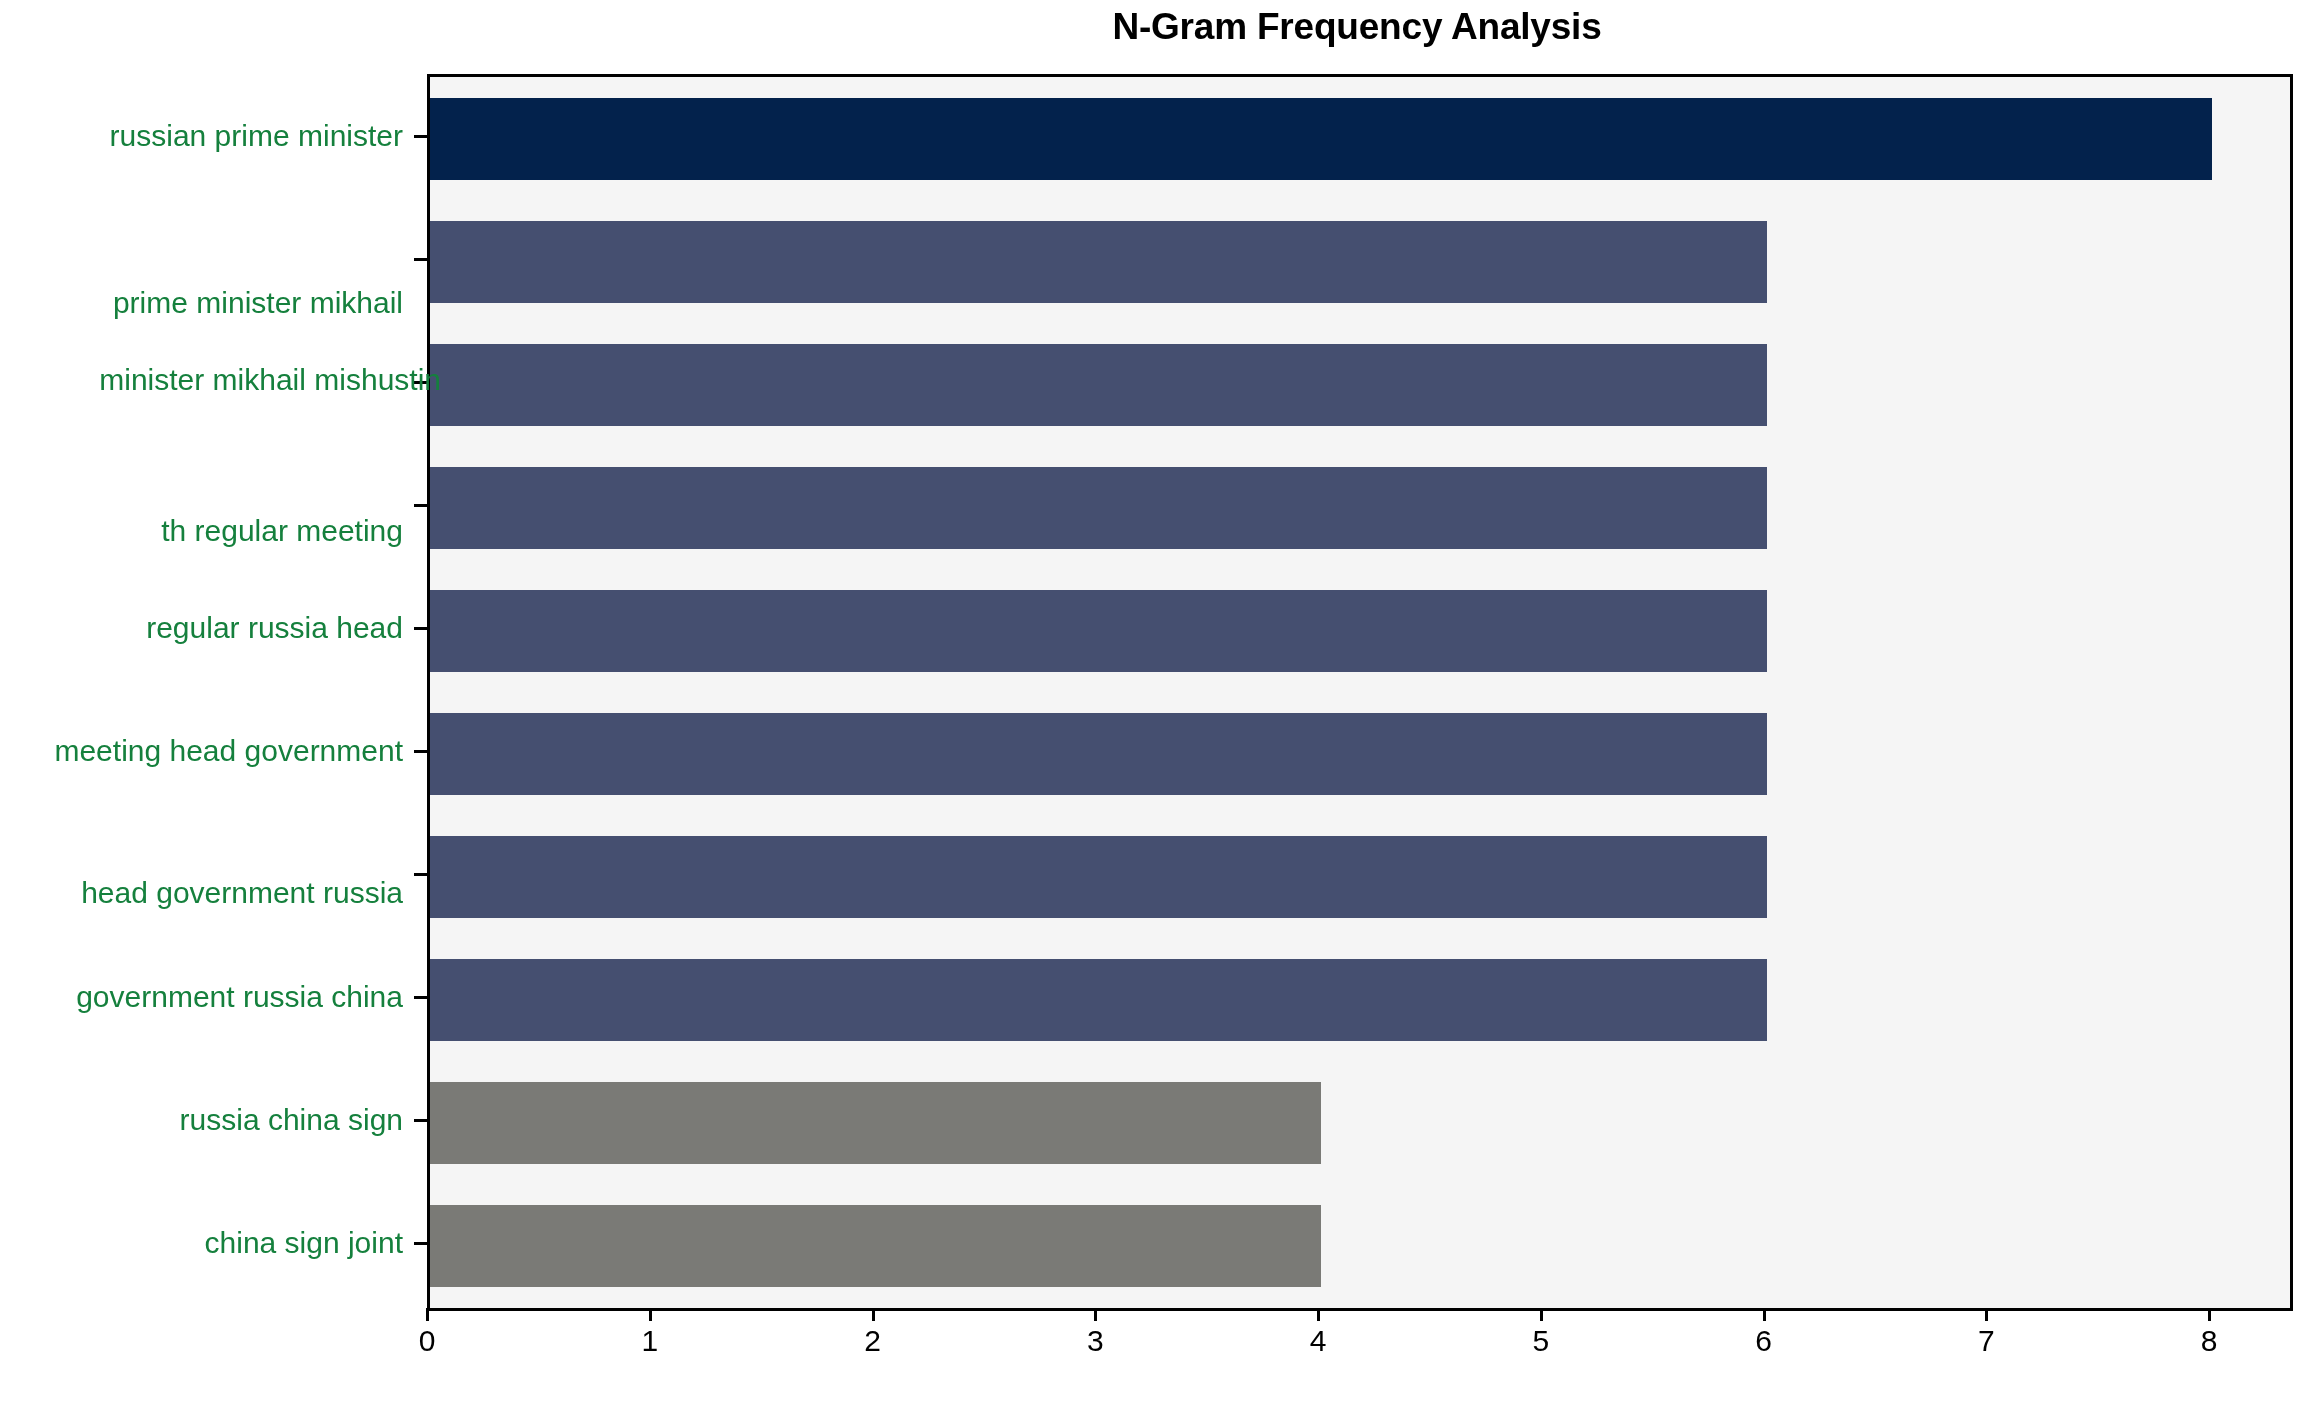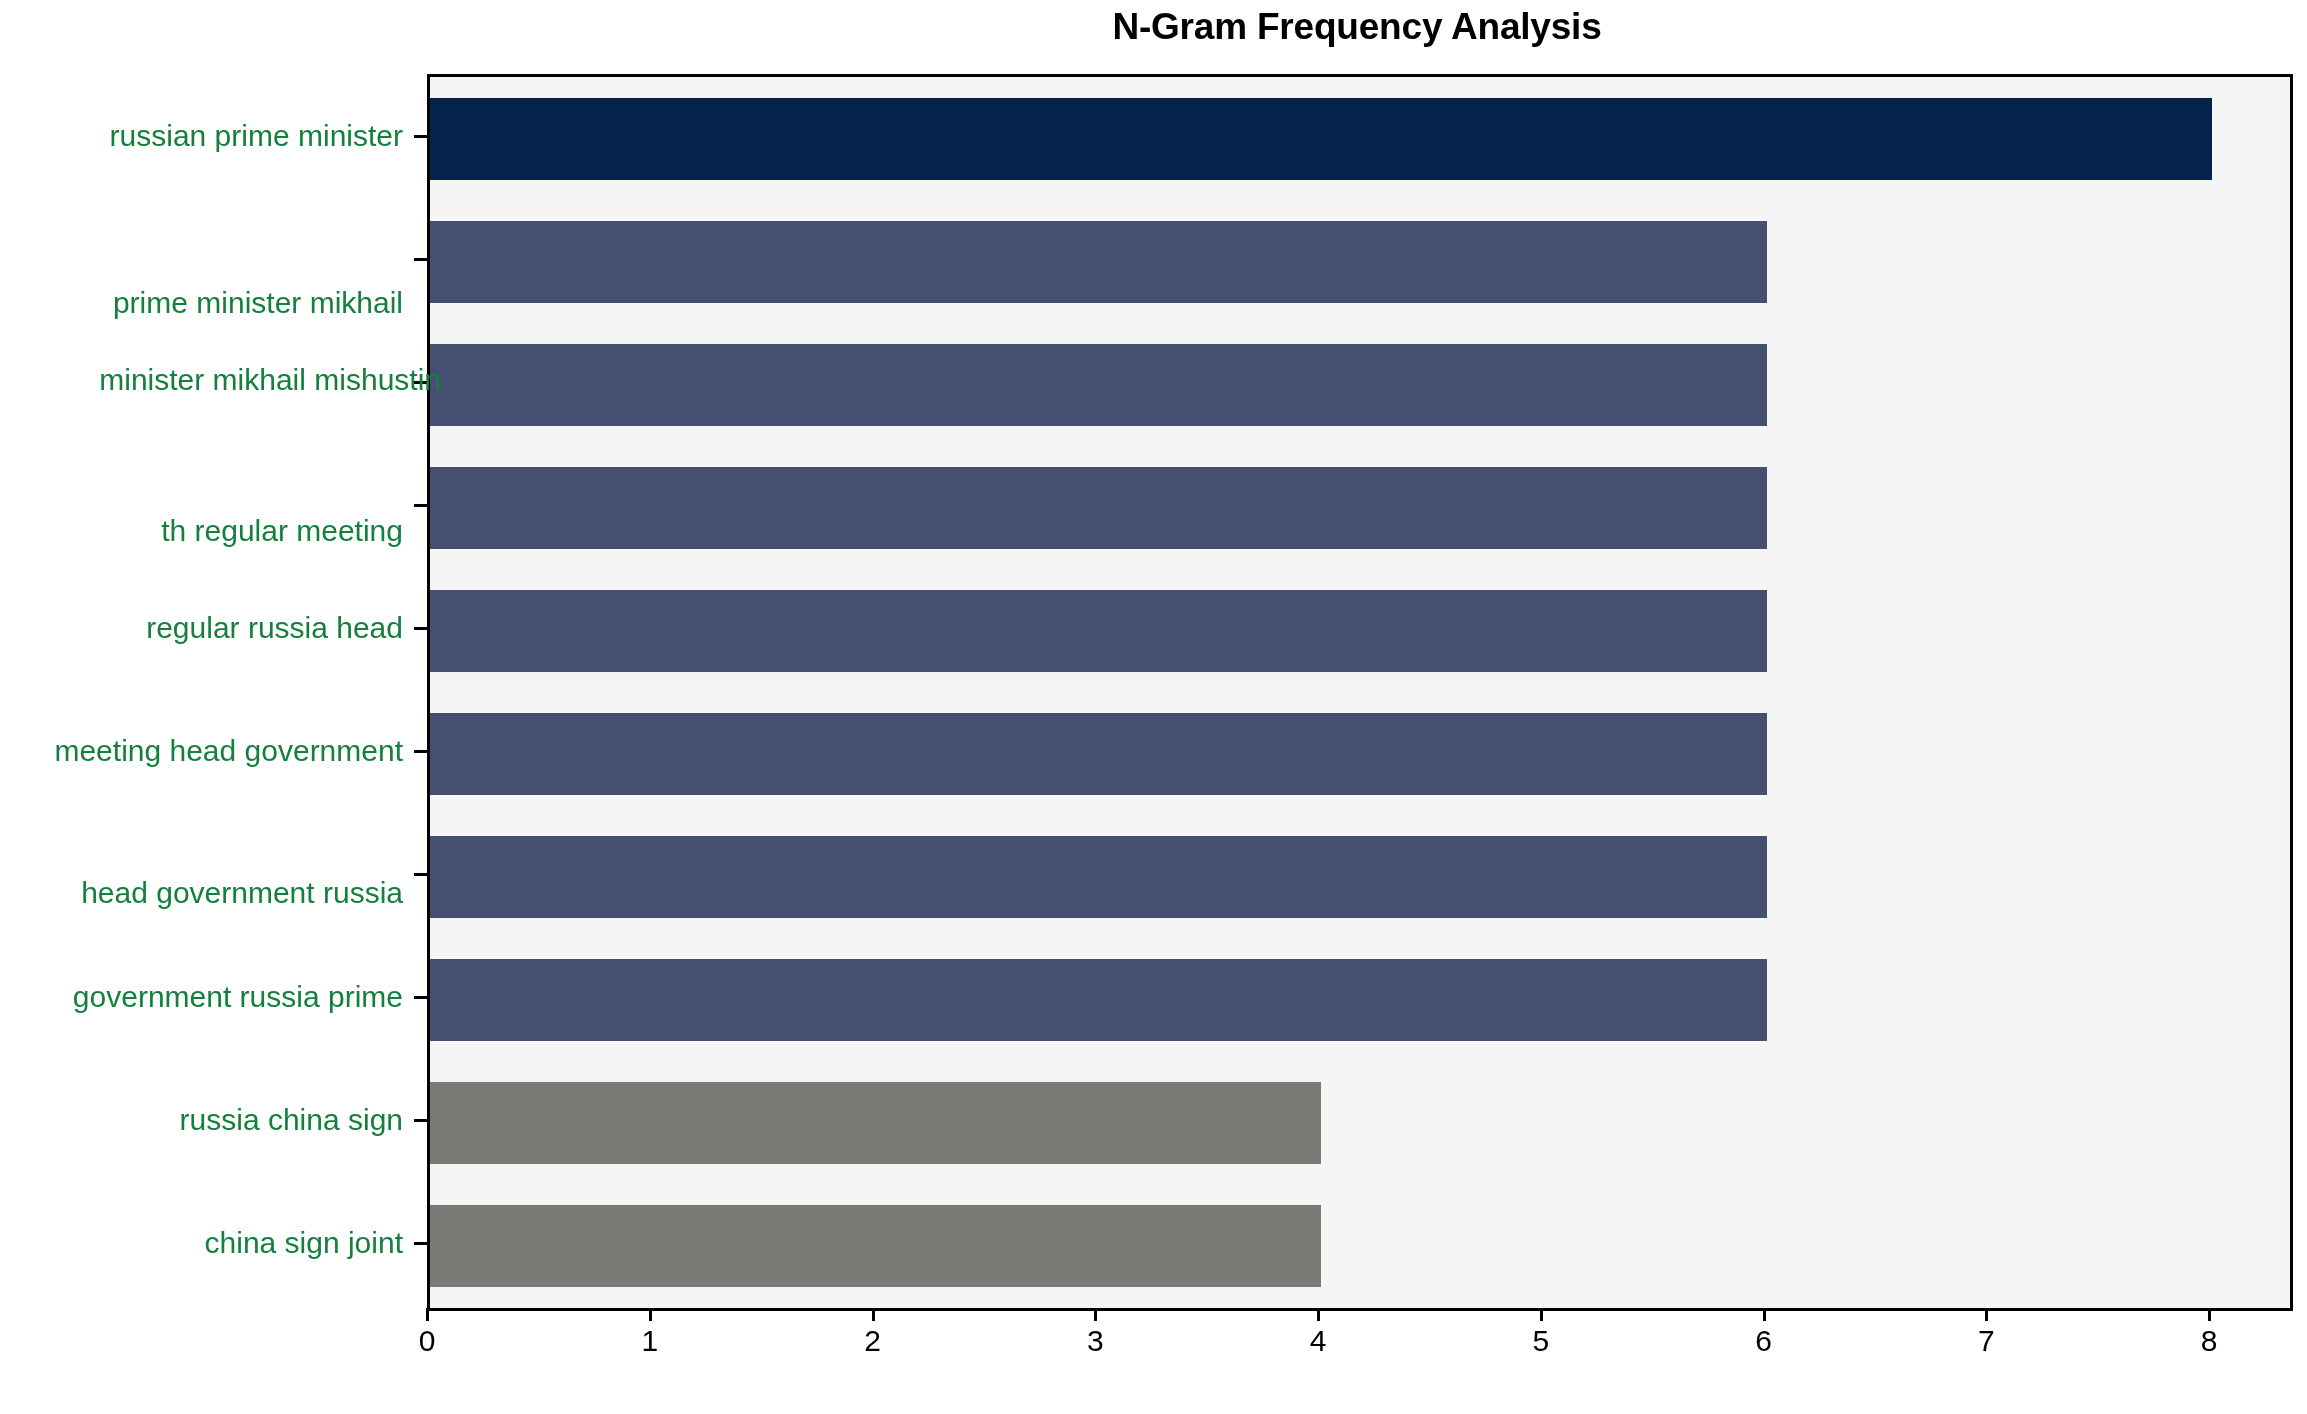--- a/index.html
+++ b/index.html
@@ -143,21 +143,21 @@
       <div class="ylabel-wrap" style="top: 365px; padding-left: 38px;">minister mikhail mishustin</div>
       <div class="ytick-mark" style="top: 503.85px;"></div>
       <div class="ylabel-wrap" style="top: 489.85px; margin-top: 26px;">th regular meeting</div>
       <div class="ytick-mark" style="top: 626.95px;"></div>
       <div class="ylabel-wrap" style="top: 612.95px;">regular russia head</div>
       <div class="ytick-mark" style="top: 750.05px;"></div>
       <div class="ylabel-wrap" style="top: 736.05px;">meeting head government</div>
       <div class="ytick-mark" style="top: 873.15px;"></div>
       <div class="ylabel-wrap" style="top: 878px;">head government russia</div>
       <div class="ytick-mark" style="top: 996.25px;"></div>
-      <div class="ylabel-wrap" style="top: 982.25px;">government russia prime</div>
+      <div class="ylabel-wrap" style="top: 982.25px;">government russia china</div>
       <div class="ytick-mark" style="top: 1119.35px;"></div>
       <div class="ylabel-wrap" style="top: 1105.35px;">russia china sign</div>
       <div class="ytick-mark" style="top: 1242.45px;"></div>
       <div class="ylabel-wrap" style="top: 1228.45px;">china sign joint</div>
     </div>
   <div id="x-axis">
       <div class="xtick-mark" style="left: 426px;"></div>
       <div class="xtick-label" style="left: 397px;">0</div>
       <div class="xtick-mark" style="left: 648.754px;"></div>
       <div class="xtick-label" style="left: 619.754px;">1</div>

